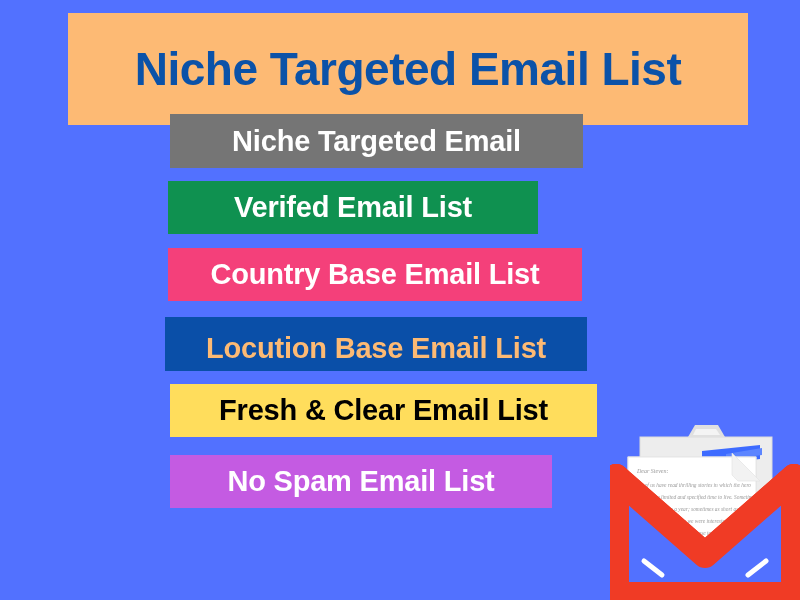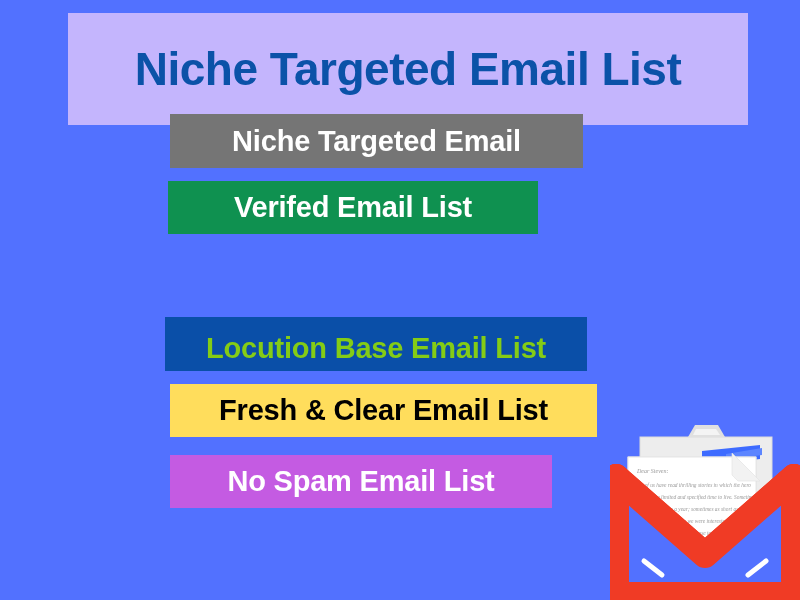--- a/index.html
+++ b/index.html
@@ -22,21 +22,21 @@
     overflow: hidden;
   }
 
   
   .title-box {
     position: absolute;
     left: 68px;
     top: 13px;
     width: 680px;
     height: 112px;
-    background: #c4b5fd;
+    background: #fdba74;
     display: flex;
     align-items: center;
     justify-content: center;
   }
   .title-text {
     color: #0B52A8;
     font-size: 46px;
     font-weight: bold;
     letter-spacing: -0.5px;
     white-space: nowrap;
@@ -61,21 +61,21 @@
   .bar-1 { left: 170px; top: 114px; width: 413px; height: 54px; background: #757575; }
   .bar-1 .bar-label { color: #FFFFFF; text-align: center; }
 
   .bar-2 { left: 168px; top: 181px; width: 370px; height: 53px; background: #0F9150; }
   .bar-2 .bar-label { color: #FFFFFF; }
 
   .bar-3 { left: 168px; top: 248px; width: 414px; height: 53px; background: #F4407A; }
   .bar-3 .bar-label { color: #FFFFFF; }
 
   .bar-4 { left: 165px; top: 317px; width: 422px; height: 54px; background: #0A4FA8; }
-  .bar-4 .bar-label { color: #84cc16; margin-top: 9px; }
+  .bar-4 .bar-label { color: #fdba74; margin-top: 9px; }
 
   .bar-5 { left: 170px; top: 384px; width: 427px; height: 53px; background: #FFDD5C; }
   .bar-5 .bar-label { color: #000000; }
 
   .bar-6 { left: 170px; top: 455px; width: 382px; height: 53px; background: #C45BE2; }
   .bar-6 .bar-label { color: #FFFFFF; }
 
   
   .envelope {
     position: absolute;
@@ -99,20 +99,23 @@
 
   <div class="title-box">
     <div class="title-text">Niche Targeted Email List</div>
   </div>
 
   <div class="bar bar-1">
     <span class="bar-label">Niche Targeted Email</span>
   </div>
   <div class="bar bar-2">
     <span class="bar-label">Verifed Email List</span>
+  </div>
+  <div class="bar bar-3">
+    <span class="bar-label">Country Base Email List</span>
   </div>
   <div class="bar bar-4">
     <span class="bar-label">Locution Base Email List</span>
   </div>
   <div class="bar bar-5">
     <span class="bar-label">Fresh &amp; Clear Email List</span>
   </div>
   <div class="bar bar-6">
     <span class="bar-label">No Spam Email List</span>
   </div>

